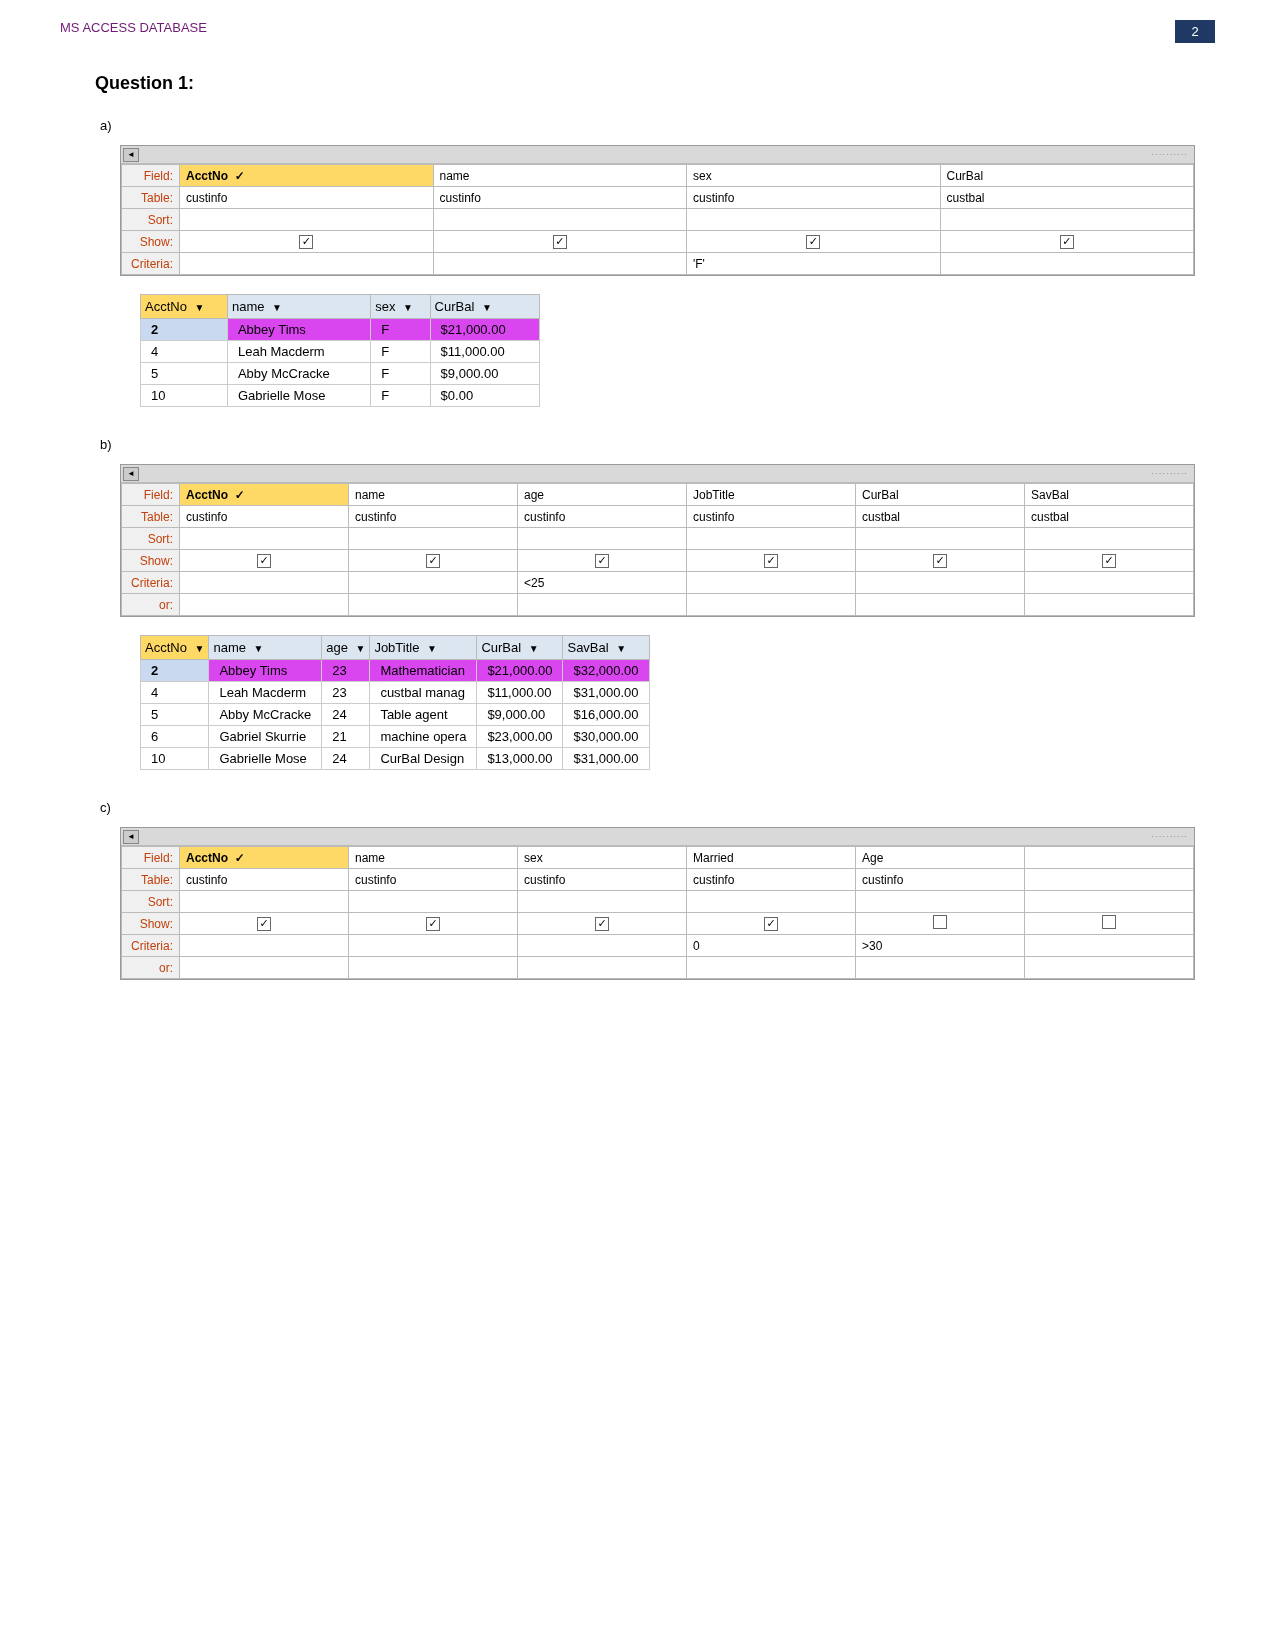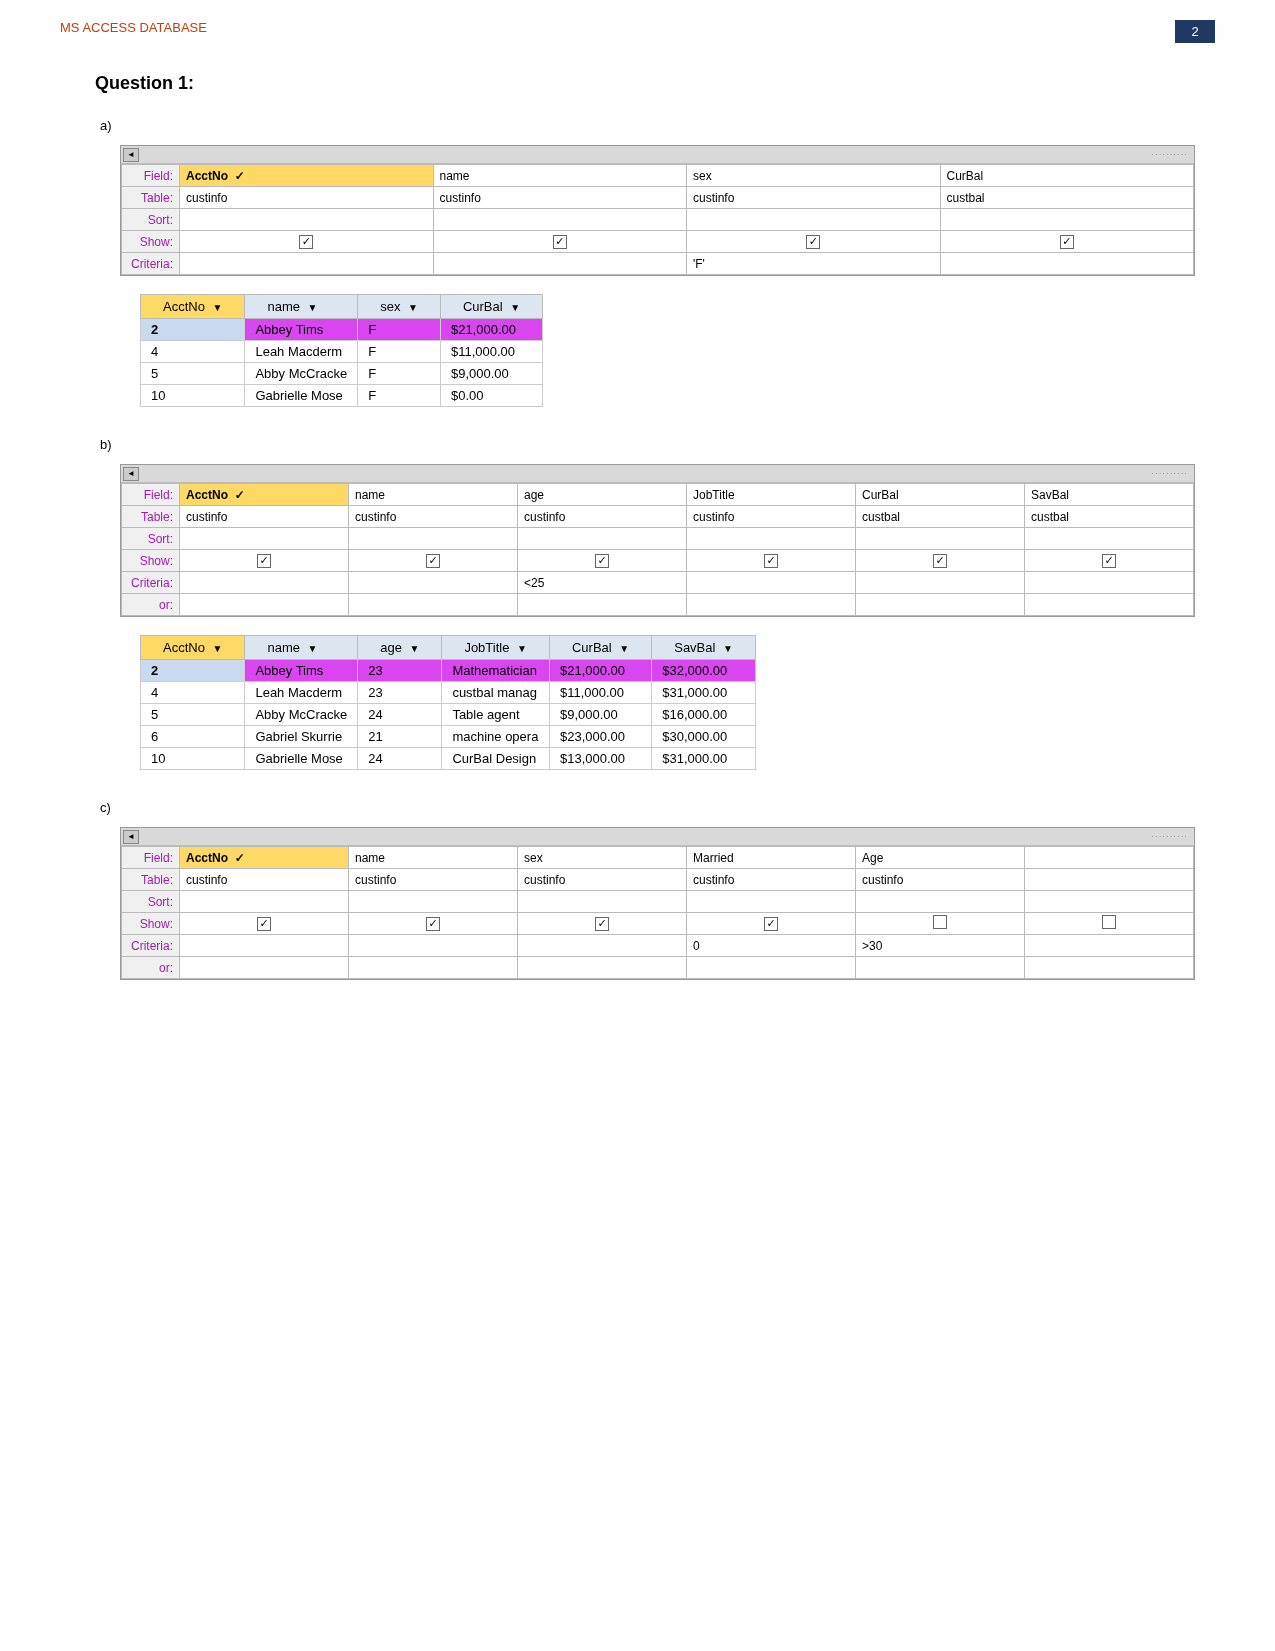--- a/index.html
+++ b/index.html
@@ -15,21 +15,21 @@
 
     
     .page-header {
       display: flex;
       justify-content: space-between;
       align-items: flex-start;
       margin-bottom: 30px;
     }
     .page-title-text {
       font-size: 13px;
-      color: #c2410c;
+      color: #701a75;
     }
     .page-number-box {
       background: #1f3864;
       color: #fff;
       font-size: 13px;
       padding: 4px 14px;
       min-width: 40px;
       text-align: center;
     }
 
@@ -67,21 +67,21 @@
     }
     .qbe-grid td {
       border: 1px solid #bbb;
       padding: 2px 6px;
       height: 22px;
       vertical-align: middle;
       white-space: nowrap;
     }
     .qbe-grid .row-label {
       background: #f0f0f0;
-      color: #a21caf;
+      color: #c2410c;
       font-weight: normal;
       width: 58px;
       text-align: right;
       padding-right: 6px;
       border-right: 1px solid #bbb;
     }
     .qbe-grid .field-cell {
       background: #ffd966;
       font-weight: bold;
       min-width: 90px;
@@ -115,21 +115,21 @@
       margin-bottom: 30px;
     }
     .results-table {
       border-collapse: collapse;
       font-size: 13px;
       min-width: 400px;
     }
     .results-table th {
       background: #dce6f1;
       border: 1px solid #bbb;
-      padding: 4px 22px;
+      padding: 4px 4px;
       font-weight: normal;
       text-align: left;
       white-space: nowrap;
     }
     .results-table th .sort-arrow {
       display: inline-block;
       margin-left: 4px;
       font-size: 10px;
     }
     .results-table td {

